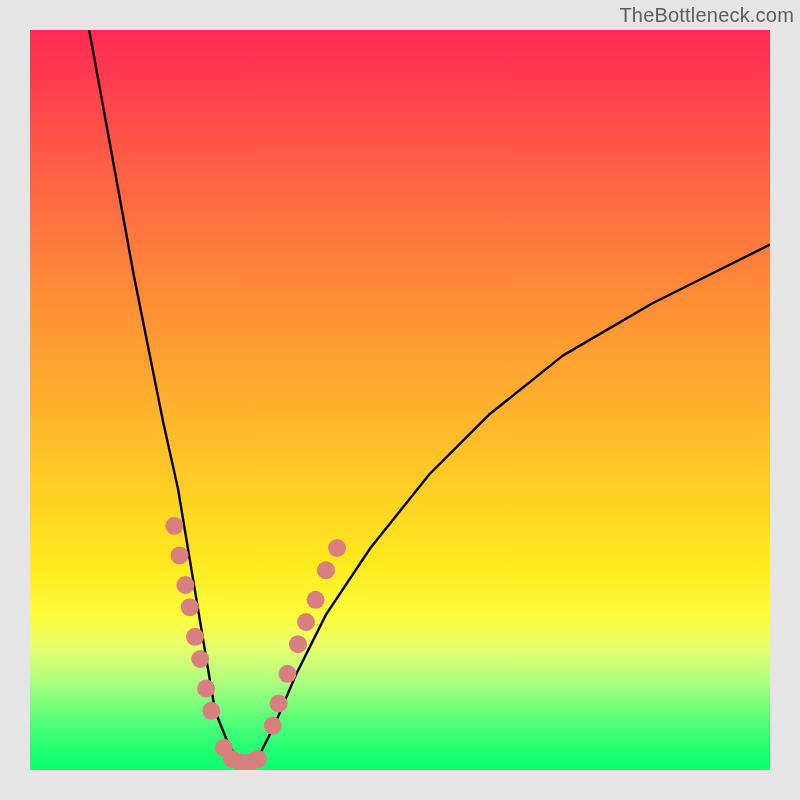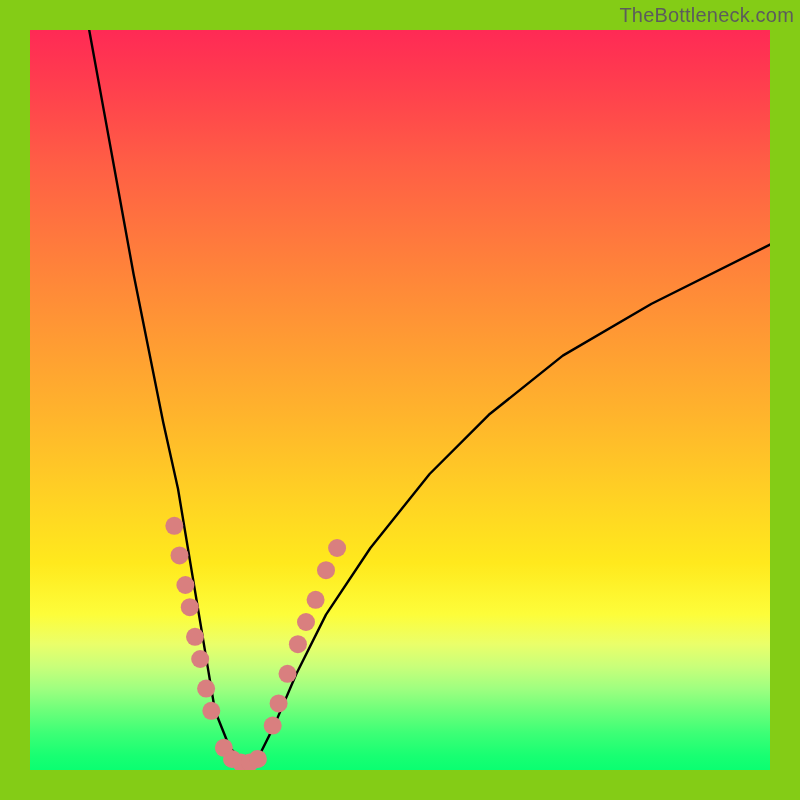--- a/index.html
+++ b/index.html
@@ -10,21 +10,21 @@
     overflow: hidden;
     background: #000;
     font-family: Arial, Helvetica, sans-serif;
   }
   .frame {
     position: absolute;
     top: 0;
     left: 0;
     width: 800px;
     height: 800px;
-    background: #84cc16;
+    background: #e5e5e5;
   }
   .plot {
     position: absolute;
     top: 30px;
     left: 30px;
     width: 740px;
     height: 740px;
     
     background:
       linear-gradient(

